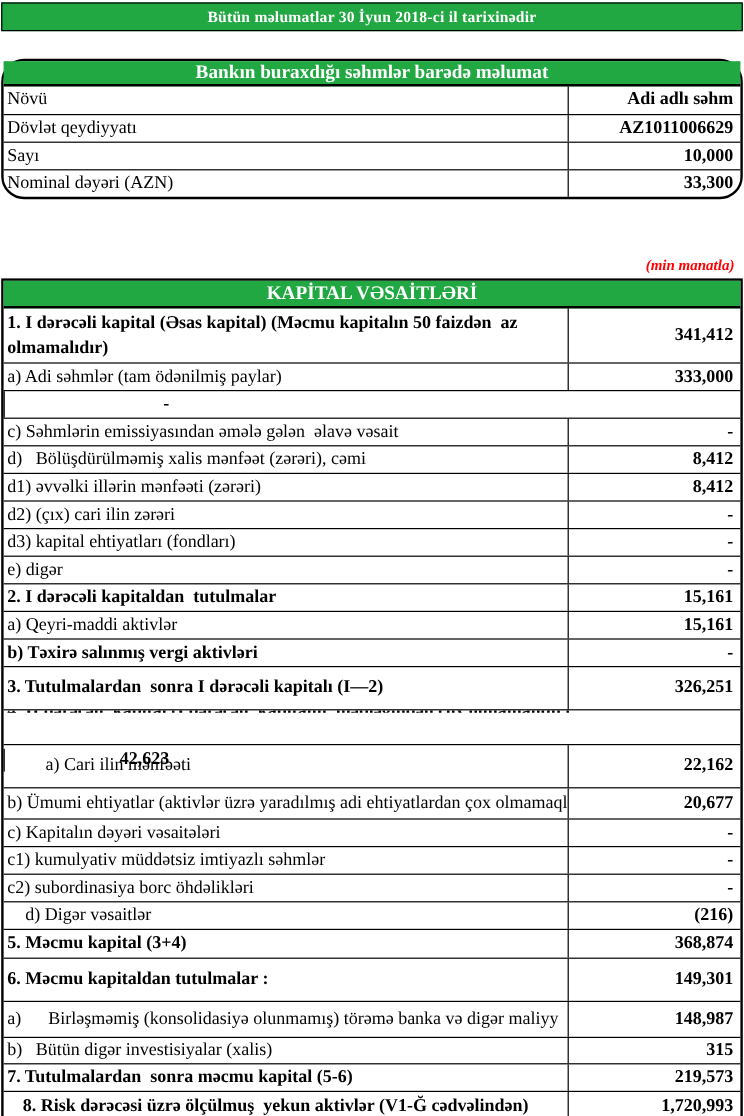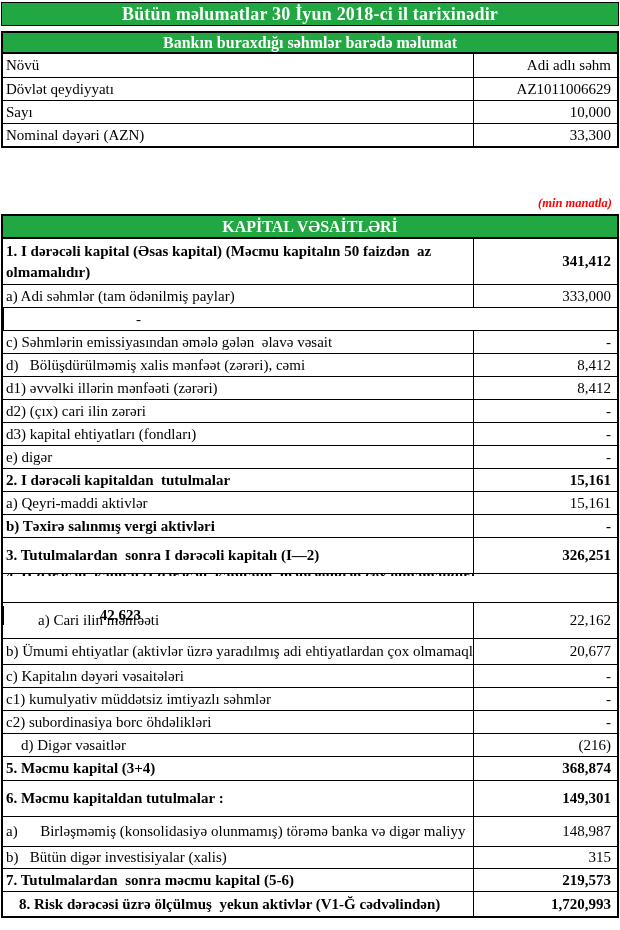--- a/index.html
+++ b/index.html
@@ -16,29 +16,29 @@
     font-family: "Liberation Serif", "DejaVu Serif", serif;
     font-size: 15px;
     overflow: hidden;
   }
   .banner {
     margin: 2px 1px 0 1px;
     height: 24px;
     background: var(--green);
     border: 1px solid var(--border);
     display: flex; align-items: center; justify-content: center;
-    color: #fff; font-weight: bold; font-size: 18px;
+    color: #fff; font-weight: bold; font-size: 13px;
     letter-spacing: .2px;
   }
   .tbl {
     margin: 0 1px;
     border: 2px solid var(--border);
     background: #fff;
   }
-  .tbl.shares { margin-top: 5px; }
+  .tbl.shares { margin-top: 23px; border-radius: 19px; }
   .tbl-title {
     height: 21px;
     background: var(--green);
     border-bottom: 2px solid var(--border);
     display: flex; align-items: center; justify-content: center;
     color: #fff; font-weight: bold; font-size: 16px;
   }
   .cap .tbl-title { height: 23px; }
   .row { display: flex; }
   .rows .row + .row { border-top: 1px solid var(--border); }
@@ -49,20 +49,21 @@
     display: flex; align-items: center;
     overflow: hidden;
     white-space: pre;
   }
   .cell-value {
     width: 144px;
     border-left: 1px solid var(--border);
     padding: 1px 6px 1px 2px;
     display: flex; align-items: center; justify-content: flex-end;
     white-space: pre;
+    font-weight: bold;
   }
   .bold { font-weight: bold; gap: 30px; }
   .note {
     margin-top: 48px;
     margin-bottom: 3px;
     padding-right: 8px;
     text-align: right;
     color: var(--red);
     font-style: italic;
     font-weight: bold;

